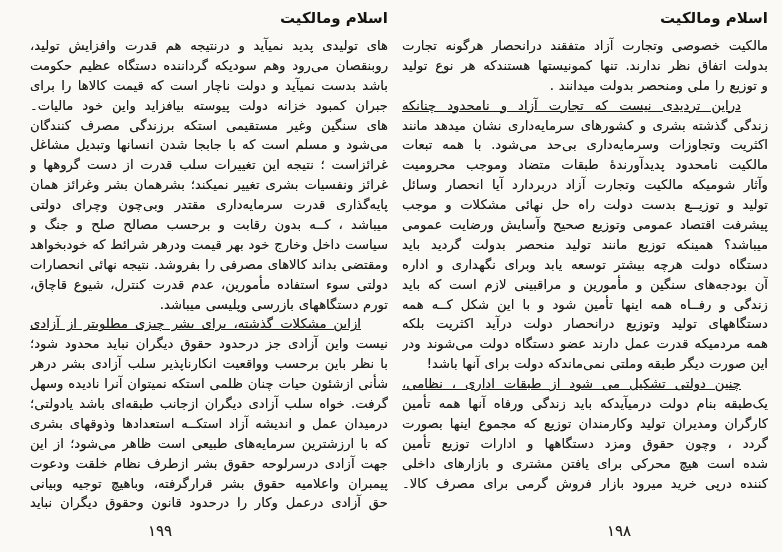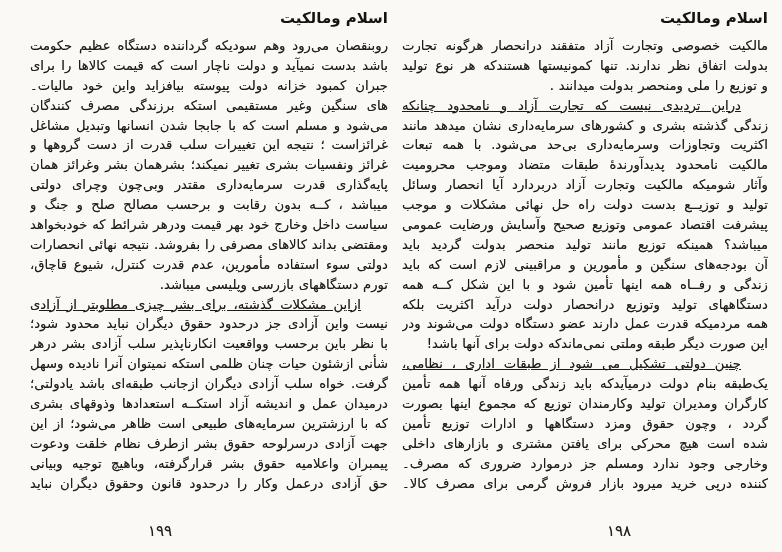--- a/index.html
+++ b/index.html
@@ -62,20 +62,21 @@
   .pagenum--right { left: 205px; }
 </style>
 </head>
 <body>
 
 <div class="spread">
 
   <div class="page page--left">
     <div class="page-header">اسلام ومالکیت</div>
     <div class="text-block">
+        <div class="line">های تولیدی پدید نمیآید و درنتیجه هم قدرت وافزایش تولید،</div>
         <div class="line">روبنقصان می‌رود وهم سودیکه گرداننده دستگاه عظیم حکومت</div>
         <div class="line">باشد بدست نمیآید و دولت ناچار است که قیمت کالاها را برای</div>
         <div class="line">جبران کمبود خزانه دولت پیوسته بیافزاید واین خود مالیات۔</div>
         <div class="line">های سنگین وغیر مستقیمی استکه برزندگی مصرف کنندگان تحمیل</div>
         <div class="line">می‌شود و مسلم است که با جابجا شدن انسانها وتبدیل مشاغل</div>
         <div class="line">غرائزاست ؛ نتیجه این تغییرات سلب قدرت از دست گروهها و</div>
         <div class="line">غرائز ونفسیات بشری تغییر نمیکند؛ بشرهمان بشر وغرائز همان</div>
         <div class="line">پایه‌گذاری قدرت سرمایه‌داری مقتدر وبی‌چون وچرای دولتی</div>
         <div class="line">میباشد ، کــه بدون رقابت و برحسب مصالح صلح و جنگ و</div>
         <div class="line">سیاست داخل وخارج خود بهر قیمت ودرهر شرائط که خودبخواهد</div>
@@ -103,29 +104,29 @@
         <div class="line">بدولت اتفاق نظر ندارند. تنها کمونیستها هستندکه هر نوع تولید</div>
         <div class="line no-just">و توزیع را ملی ومنحصر بدولت میدانند .</div>
         <div class="line indent">دراین تردیدی نیست که تجارت آزاد و نامحدود چنانکه</div>
         <div class="line">زندگی گذشته بشری و کشورهای سرمایه‌داری نشان میدهد مانند</div>
         <div class="line">اکثریت وتجاوزات وسرمایه‌داری بی‌حد می‌شود. با همه تبعات</div>
         <div class="line">مالکیت نامحدود پدیدآورندهٔ طبقات متضاد وموجب محرومیت</div>
         <div class="line">وآثار شومیکه مالکیت وتجارت آزاد دربردارد آیا انحصار وسائل</div>
         <div class="line">تولید و توزیــع بدست دولت راه حل نهائی مشکلات و موجب</div>
         <div class="line">پیشرفت اقتصاد عمومی وتوزیع صحیح وآسایش ورضایت عمومی</div>
         <div class="line">میباشد؟ همینکه توزیع مانند تولید منحصر بدولت گردید باید</div>
+        <div class="line">دستگاه دولت هرچه بیشتر توسعه یابد وبرای نگهداری و اداره</div>
         <div class="line">آن بودجه‌های سنگین و مأمورین و مراقبینی لازم است که باید</div>
         <div class="line">زندگی و رفــاه همه اینها تأمین شود و با این شکل کــه همه</div>
         <div class="line">دستگاههای تولید وتوزیع درانحصار دولت درآید اکثریت بلکه</div>
         <div class="line">همه مردمیکه قدرت عمل دارند عضو دستگاه دولت می‌شوند ودر</div>
         <div class="line no-just">این صورت دیگر طبقه وملتی نمی‌ماندکه دولت برای آنها باشد!</div>
         <div class="line indent">چنین دولتی تشکیل می شود از طبقات اداری ، نظامی،</div>
         <div class="line">یک‌طبقه بنام دولت درمیآیدکه باید زندگی ورفاه آنها همه تأمین</div>
         <div class="line">کارگران ومدیران تولید وکارمندان توزیع که مجموع اینها بصورت</div>
         <div class="line">گردد ، وچون حقوق ومزد دستگاهها و ادارات توزیع تأمین</div>
         <div class="line">شده است هیچ محرکی برای یافتن مشتری و بازارهای داخلی</div>
-        <div class="line">وخارجی وجود ندارد ومسلم جز درموارد ضروری که مصرف۔</div>
         <div class="line">کننده درپی خرید میرود بازار فروش گرمی برای مصرف کالا۔</div>
       </div>
     <div class="pagenum pagenum--right">۱۹۸</div>
   </div>
 
 </div>
 
 </body></html>

